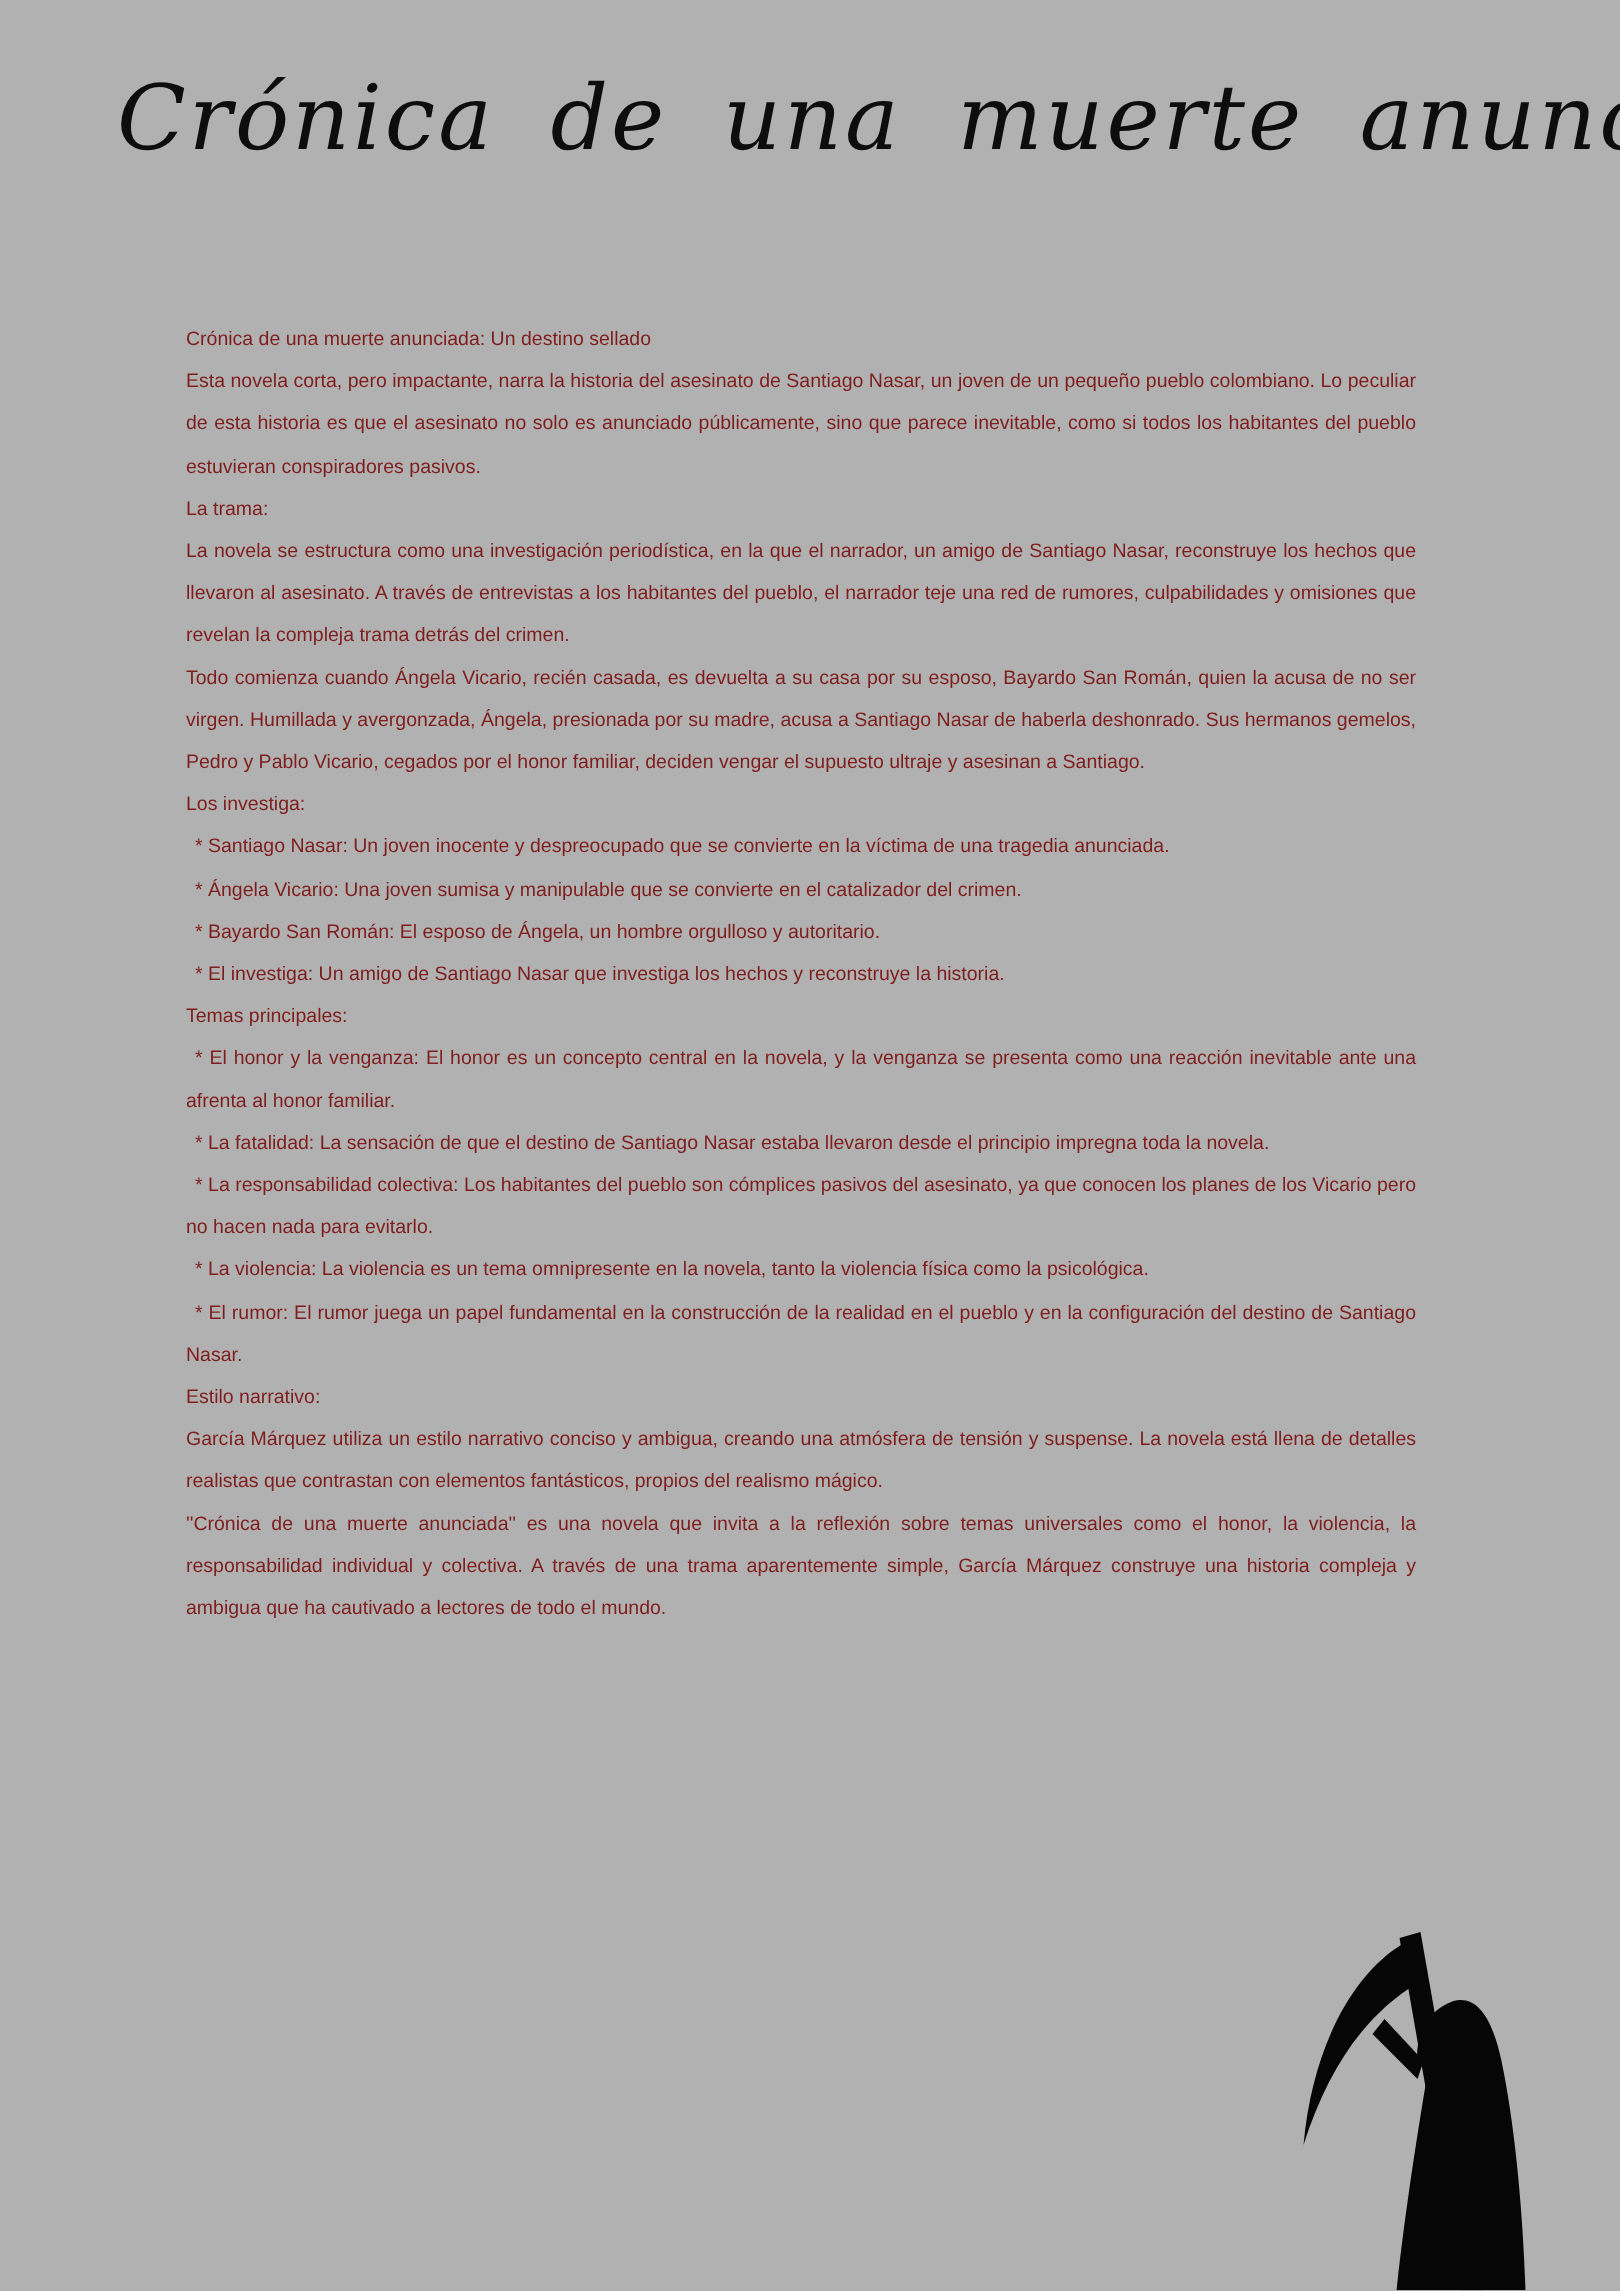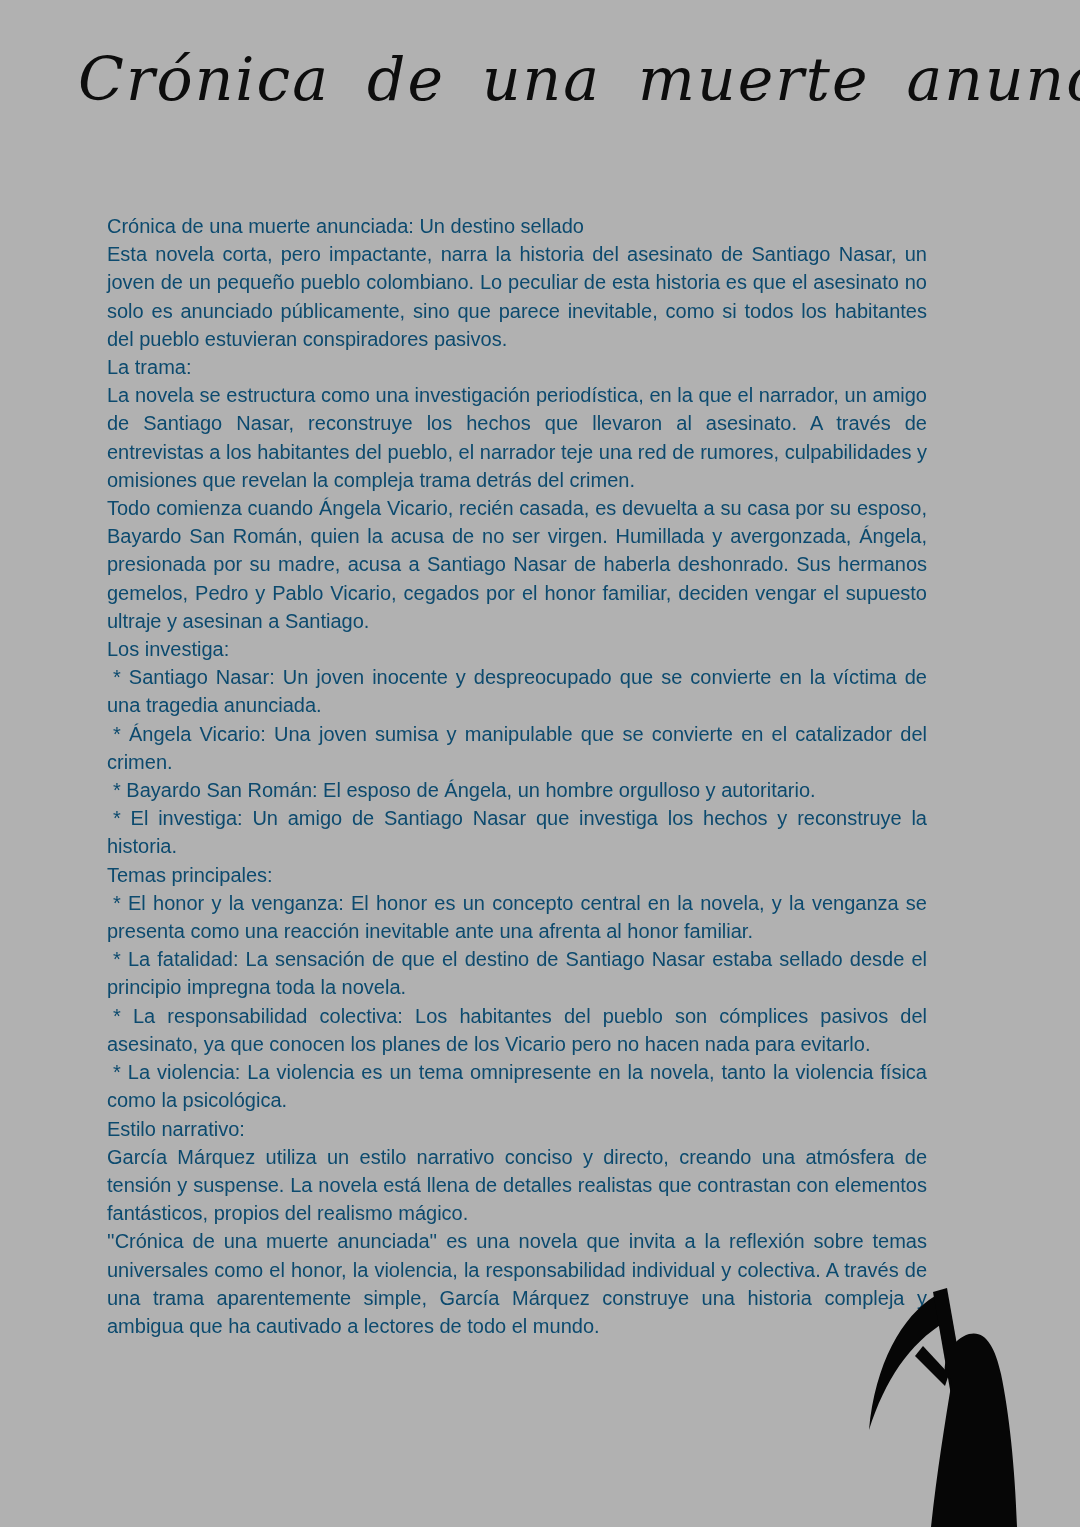--- a/index.html
+++ b/index.html
@@ -28,26 +28,26 @@
     font-size: 60px;
     line-height: 1.1;
     color: #0d0d0d;
     letter-spacing: 2px;
     word-spacing: 16px;
     white-space: nowrap;
   }
   .content {
     position: absolute;
     top: 212px;
-    left: 107px;
+    left: 124px;
     width: 820px;
-    font-size: 20px;
+    font-size: 13px;
     line-height: 28.2px;
     text-align: justify;
-    color: #0c4a6e;
+    color: #7f1d1d;
   }
   .content p {
     margin: 0;
   }
   .content p.bullet {
     text-indent: 6px;
   }
   .reaper {
     position: absolute;
     right: 58px;
@@ -69,25 +69,26 @@
     <p>La trama:</p>
     <p>La novela se estructura como una investigación periodística, en la que el narrador, un amigo de Santiago Nasar, reconstruye los hechos que llevaron al asesinato. A través de entrevistas a los habitantes del pueblo, el narrador teje una red de rumores, culpabilidades y omisiones que revelan la compleja trama detrás del crimen.</p>
     <p>Todo comienza cuando Ángela Vicario, recién casada, es devuelta a su casa por su esposo, Bayardo San Román, quien la acusa de no ser virgen. Humillada y avergonzada, Ángela, presionada por su madre, acusa a Santiago Nasar de haberla deshonrado. Sus hermanos gemelos, Pedro y Pablo Vicario, cegados por el honor familiar, deciden vengar el supuesto ultraje y asesinan a Santiago.</p>
     <p>Los investiga:</p>
     <p class="bullet">* Santiago Nasar: Un joven inocente y despreocupado que se convierte en la víctima de una tragedia anunciada.</p>
     <p class="bullet">* Ángela Vicario: Una joven sumisa y manipulable que se convierte en el catalizador del crimen.</p>
     <p class="bullet">* Bayardo San Román: El esposo de Ángela, un hombre orgulloso y autoritario.</p>
     <p class="bullet">* El investiga: Un amigo de Santiago Nasar que investiga los hechos y reconstruye la historia.</p>
     <p>Temas principales:</p>
     <p class="bullet">* El honor y la venganza: El honor es un concepto central en la novela, y la venganza se presenta como una reacción inevitable ante una afrenta al honor familiar.</p>
-    <p class="bullet">* La fatalidad: La sensación de que el destino de Santiago Nasar estaba sellado desde el principio impregna toda la novela.</p>
+    <p class="bullet">* La fatalidad: La sensación de que el destino de Santiago Nasar estaba llevaron desde el principio impregna toda la novela.</p>
     <p class="bullet">* La responsabilidad colectiva: Los habitantes del pueblo son cómplices pasivos del asesinato, ya que conocen los planes de los Vicario pero no hacen nada para evitarlo.</p>
     <p class="bullet">* La violencia: La violencia es un tema omnipresente en la novela, tanto la violencia física como la psicológica.</p>
+    <p class="bullet">* El rumor: El rumor juega un papel fundamental en la construcción de la realidad en el pueblo y en la configuración del destino de Santiago Nasar.</p>
     <p>Estilo narrativo:</p>
-    <p>García Márquez utiliza un estilo narrativo conciso y directo, creando una atmósfera de tensión y suspense. La novela está llena de detalles realistas que contrastan con elementos fantásticos, propios del realismo mágico.</p>
+    <p>García Márquez utiliza un estilo narrativo conciso y ambigua, creando una atmósfera de tensión y suspense. La novela está llena de detalles realistas que contrastan con elementos fantásticos, propios del realismo mágico.</p>
     <p>''Crónica de una muerte anunciada'' es una novela que invita a la reflexión sobre temas universales como el honor, la violencia, la responsabilidad individual y colectiva. A través de una trama aparentemente simple, García Márquez construye una historia compleja y ambigua que ha cautivado a lectores de todo el mundo.</p>
   </div>
 
   <svg class="reaper" viewBox="0 0 165 245" aria-hidden="true">
     <g fill="#060606">
 
       <path d="M78 14 C 45 34, 18 82, 12 148 C 28 98, 52 62, 88 40 L 84 12 Z"></path>
 
       <path d="M76 10 L 90 6 L 132 245 L 117 245 Z"></path>
 

